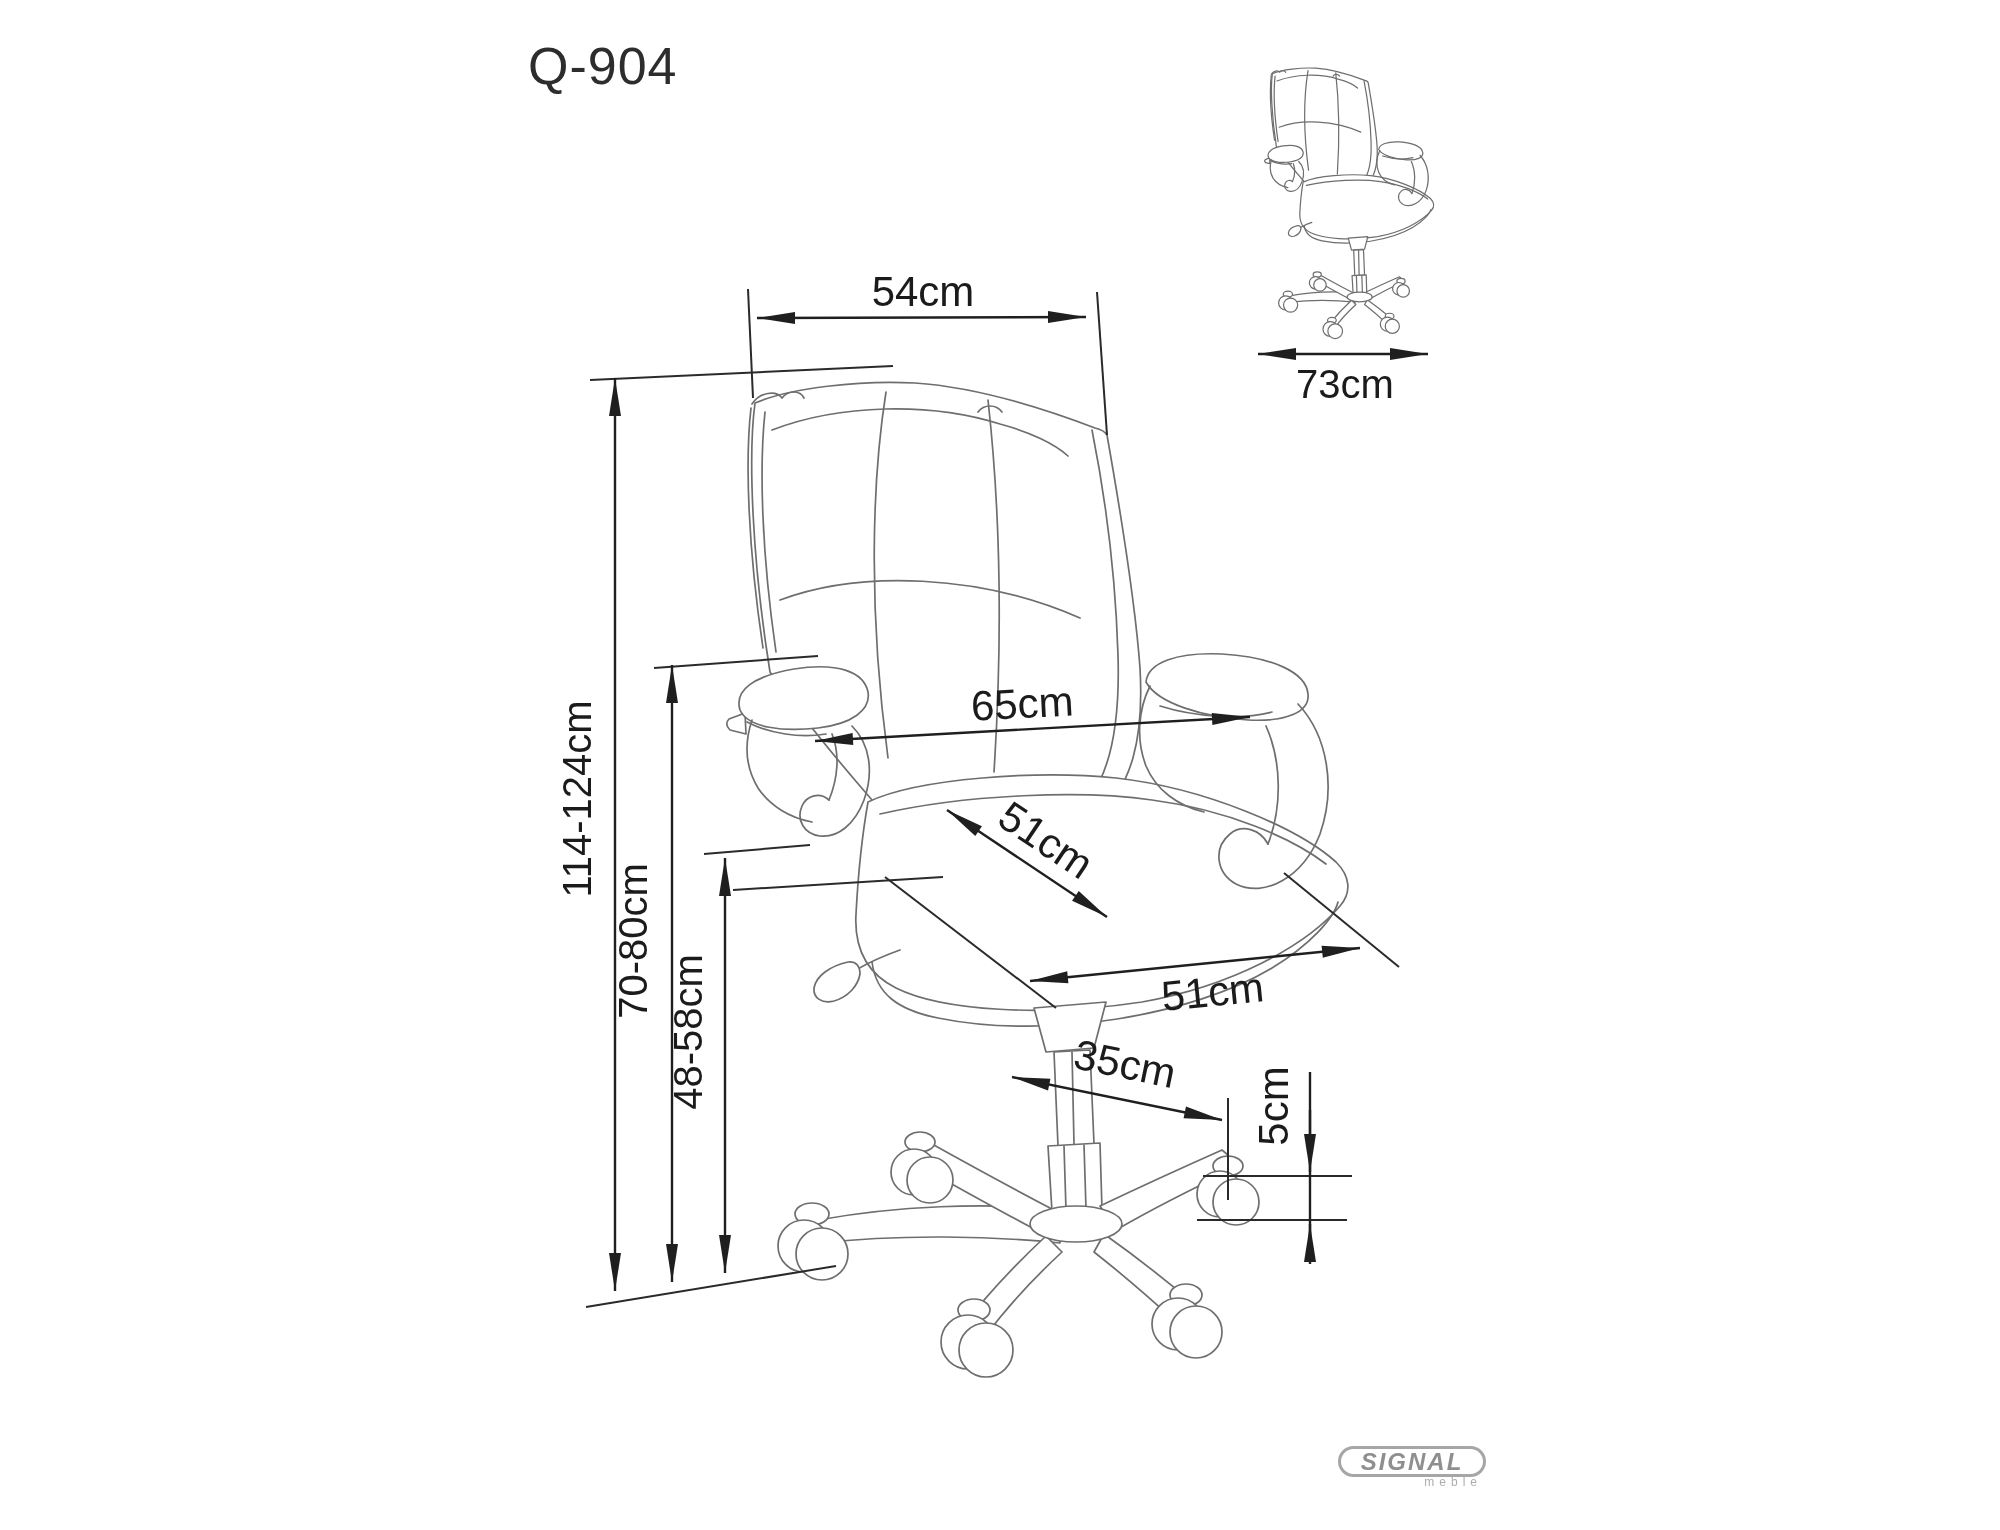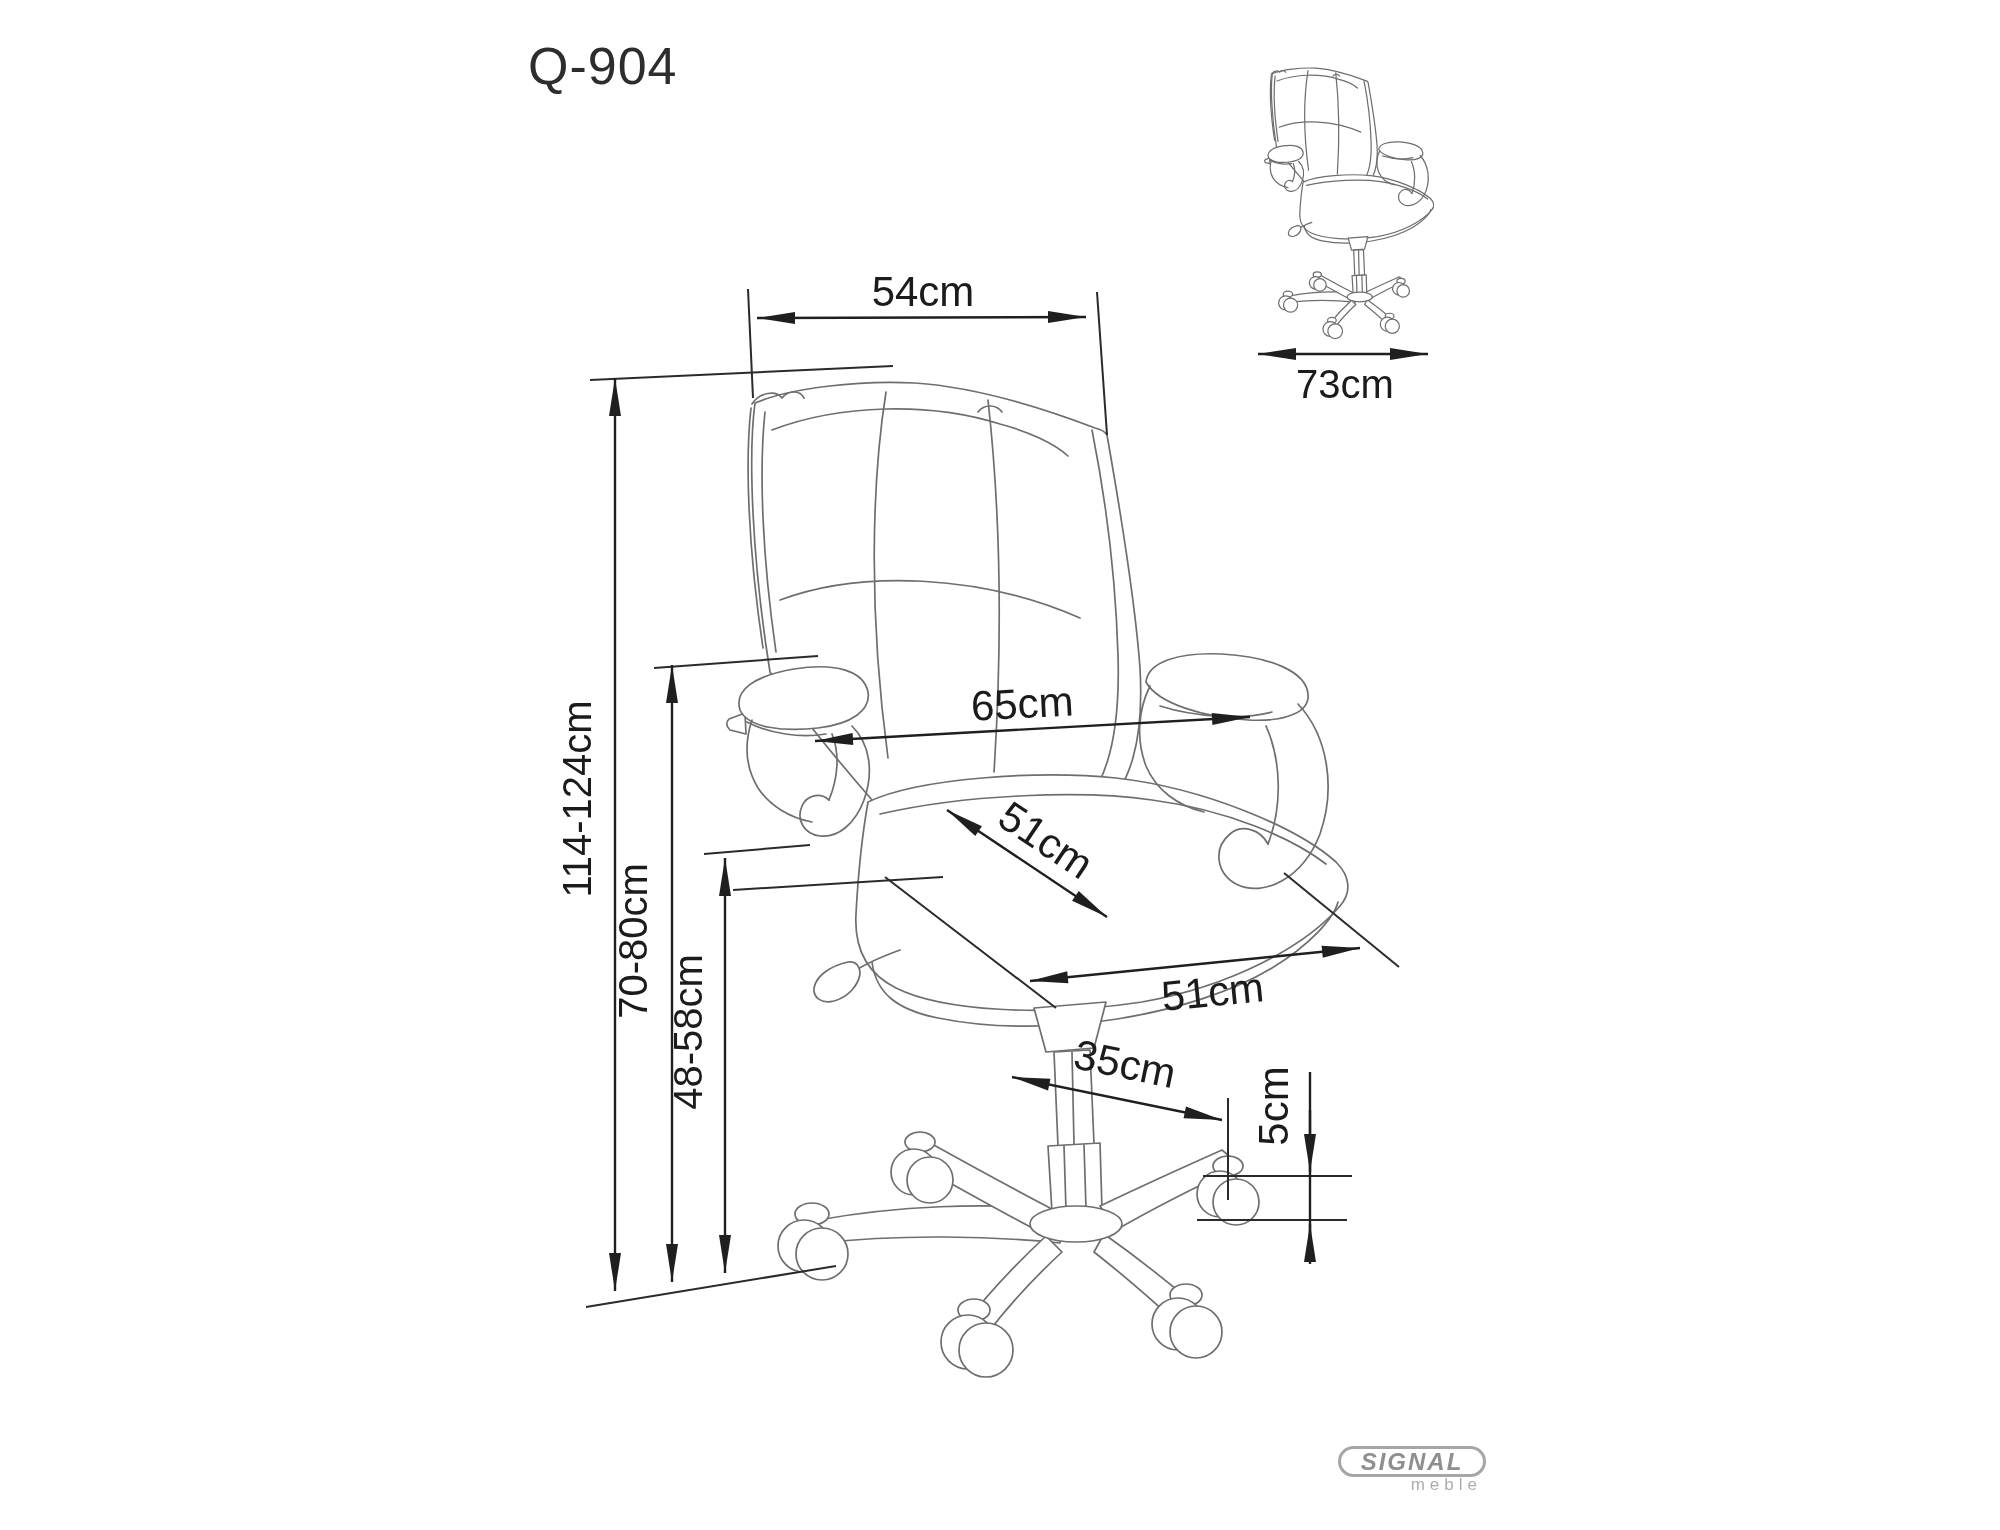--- a/index.html
+++ b/index.html
@@ -23,21 +23,21 @@
     box-sizing:border-box; width:148px; height:31px;
     border:3px solid #a6a6a6; border-radius:17px;
     display:flex; align-items:center; justify-content:center;
   }
   .logo-brand {
     font-weight:bold; font-style:italic; font-size:24px;
     letter-spacing:2px; color:#8f8f8f; line-height:1;
   }
   .logo-sub {
     text-align:right; padding-right:4px; margin-top:-1px;
-    font-size:17px; letter-spacing:5px; color:#adadad; line-height:1.1;
+    font-size:12px; letter-spacing:5px; color:#adadad; line-height:1.1;
   }
 </style>
 </head>
 <body>
 
 <div class="canvas">
 
   <svg class="drawing-svg" width="2000" height="1530" viewBox="0 0 2000 1530">
     <defs>
       <marker id="ah" viewBox="0 0 40 18" refX="39" refY="9" markerWidth="40" markerHeight="18" orient="auto-start-reverse" markerUnits="userSpaceOnUse">

